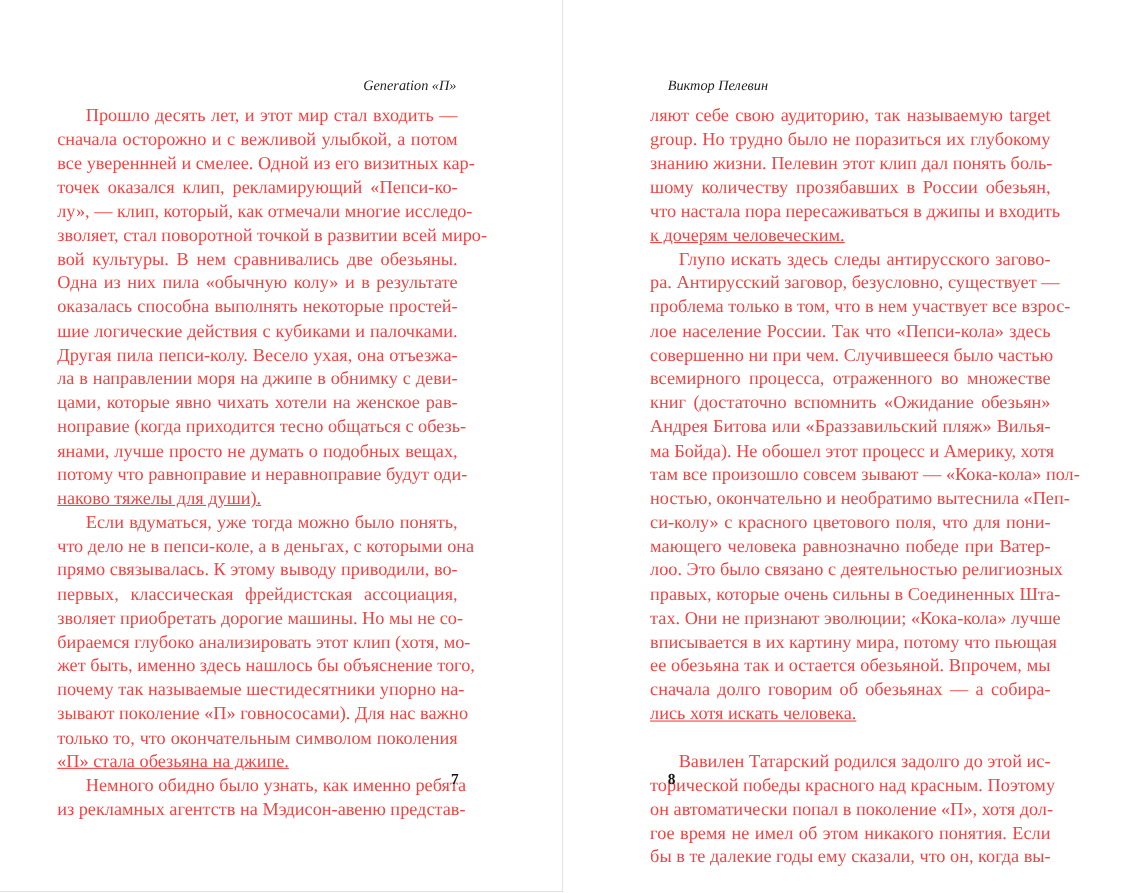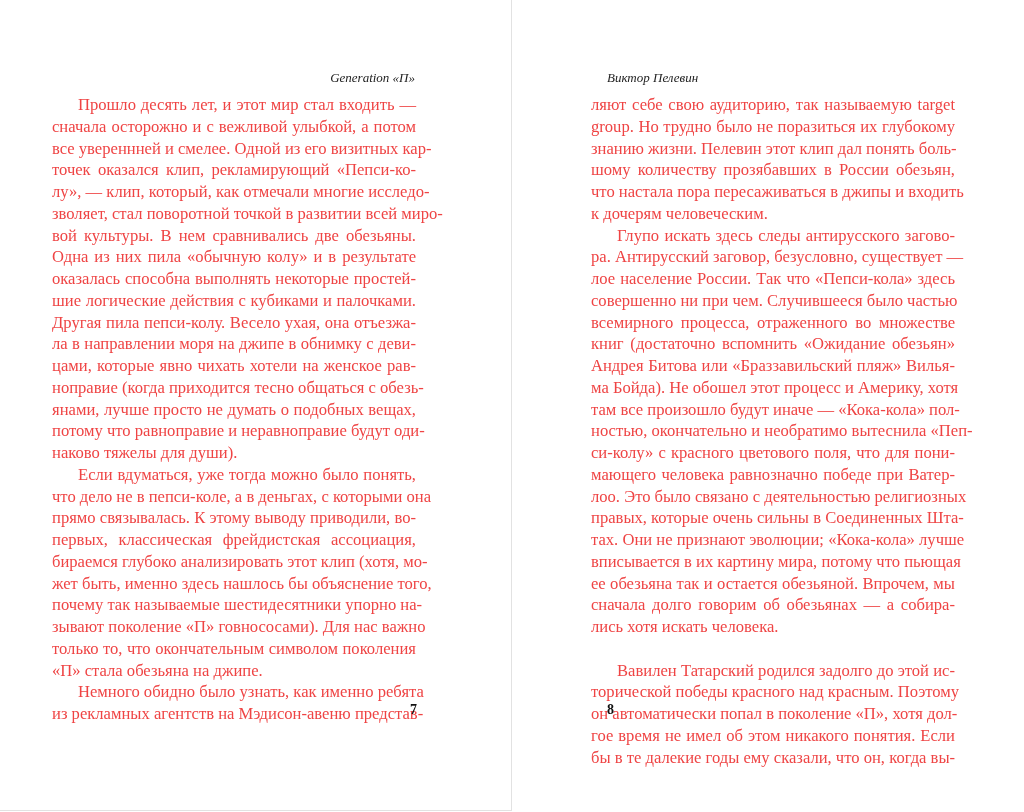--- a/index.html
+++ b/index.html
@@ -73,20 +73,21 @@
       white-space: nowrap;
       text-align: justify;
       text-align-last: justify;
       height: 21.75px;
     }
     .line.indent {
       padding-left: 26px;
     }
     .line.last {
       text-align-last: left;
+      text-decoration: underline;
     }
     .gap {
       display: block;
       height: 21.75px;
     }
     .folio {
       position: absolute;
       top: 702px;
       font-family: "Liberation Serif", "DejaVu Serif", serif;
       font-weight: bold;
@@ -122,20 +123,21 @@
         <span class="line">ла в направлении моря на джипе в обнимку с деви-</span>
         <span class="line">цами, которые явно чихать хотели на женское рав-</span>
         <span class="line">ноправие (когда приходится тесно общаться с обезь-</span>
         <span class="line">янами, лучше просто не думать о подобных вещах,</span>
         <span class="line">потому что равноправие и неравноправие будут оди-</span>
         <span class="line last">наково тяжелы для души).</span>
         <span class="line indent">Если вдуматься, уже тогда можно было понять,</span>
         <span class="line">что дело не в пепси-коле, а в деньгах, с которыми она</span>
         <span class="line">прямо связывалась. К этому выводу приводили, во-</span>
         <span class="line">первых, классическая фрейдистская ассоциация,</span>
+        <span class="line">зволяет приобретать дорогие машины. Но мы не со-</span>
         <span class="line">бираемся глубоко анализировать этот клип (хотя, мо-</span>
         <span class="line">жет быть, именно здесь нашлось бы объяснение того,</span>
         <span class="line">почему так называемые шестидесятники упорно на-</span>
         <span class="line">зывают поколение «П» говнососами). Для нас важно</span>
         <span class="line">только то, что окончательным символом поколения</span>
         <span class="line last">«П» стала обезьяна на джипе.</span>
         <span class="line indent">Немного обидно было узнать, как именно ребята</span>
         <span class="line">из рекламных агентств на Мэдисон-авеню представ-</span>
       </div>
     <div class="folio">7</div>
@@ -144,27 +146,28 @@
     <div class="running-head">Виктор Пелевин</div>
     <div class="text-block" id="right-text">
         <span class="line">ляют себе свою аудиторию, так называемую target</span>
         <span class="line">group. Но трудно было не поразиться их глубокому</span>
         <span class="line">знанию жизни. Пелевин этот клип дал понять боль-</span>
         <span class="line">шому количеству прозябавших в России обезьян,</span>
         <span class="line">что настала пора пересаживаться в джипы и входить</span>
         <span class="line last">к дочерям человеческим.</span>
         <span class="line indent">Глупо искать здесь следы антирусского загово-</span>
         <span class="line">ра. Антирусский заговор, безусловно, существует —</span>
+        <span class="line">проблема только в том, что в нем участвует все взрос-</span>
         <span class="line">лое население России. Так что «Пепси-кола» здесь</span>
         <span class="line">совершенно ни при чем. Случившееся было частью</span>
         <span class="line">всемирного процесса, отраженного во множестве</span>
         <span class="line">книг (достаточно вспомнить «Ожидание обезьян»</span>
         <span class="line">Андрея Битова или «Браззавильский пляж» Вилья-</span>
         <span class="line">ма Бойда). Не обошел этот процесс и Америку, хотя</span>
-        <span class="line">там все произошло будут иначе — «Кока-кола» пол-</span>
+        <span class="line">там все произошло совсем зывают — «Кока-кола» пол-</span>
         <span class="line">ностью, окончательно и необратимо вытеснила «Пеп-</span>
         <span class="line">си-колу» с красного цветового поля, что для пони-</span>
         <span class="line">мающего человека равнозначно победе при Ватер-</span>
         <span class="line">лоо. Это было связано с деятельностью религиозных</span>
         <span class="line">правых, которые очень сильны в Соединенных Шта-</span>
         <span class="line">тах. Они не признают эволюции; «Кока-кола» лучше</span>
         <span class="line">вписывается в их картину мира, потому что пьющая</span>
         <span class="line">ее обезьяна так и остается обезьяной. Впрочем, мы</span>
         <span class="line">сначала долго говорим об обезьянах — а собира-</span>
         <span class="line last">лись хотя искать человека.</span>

